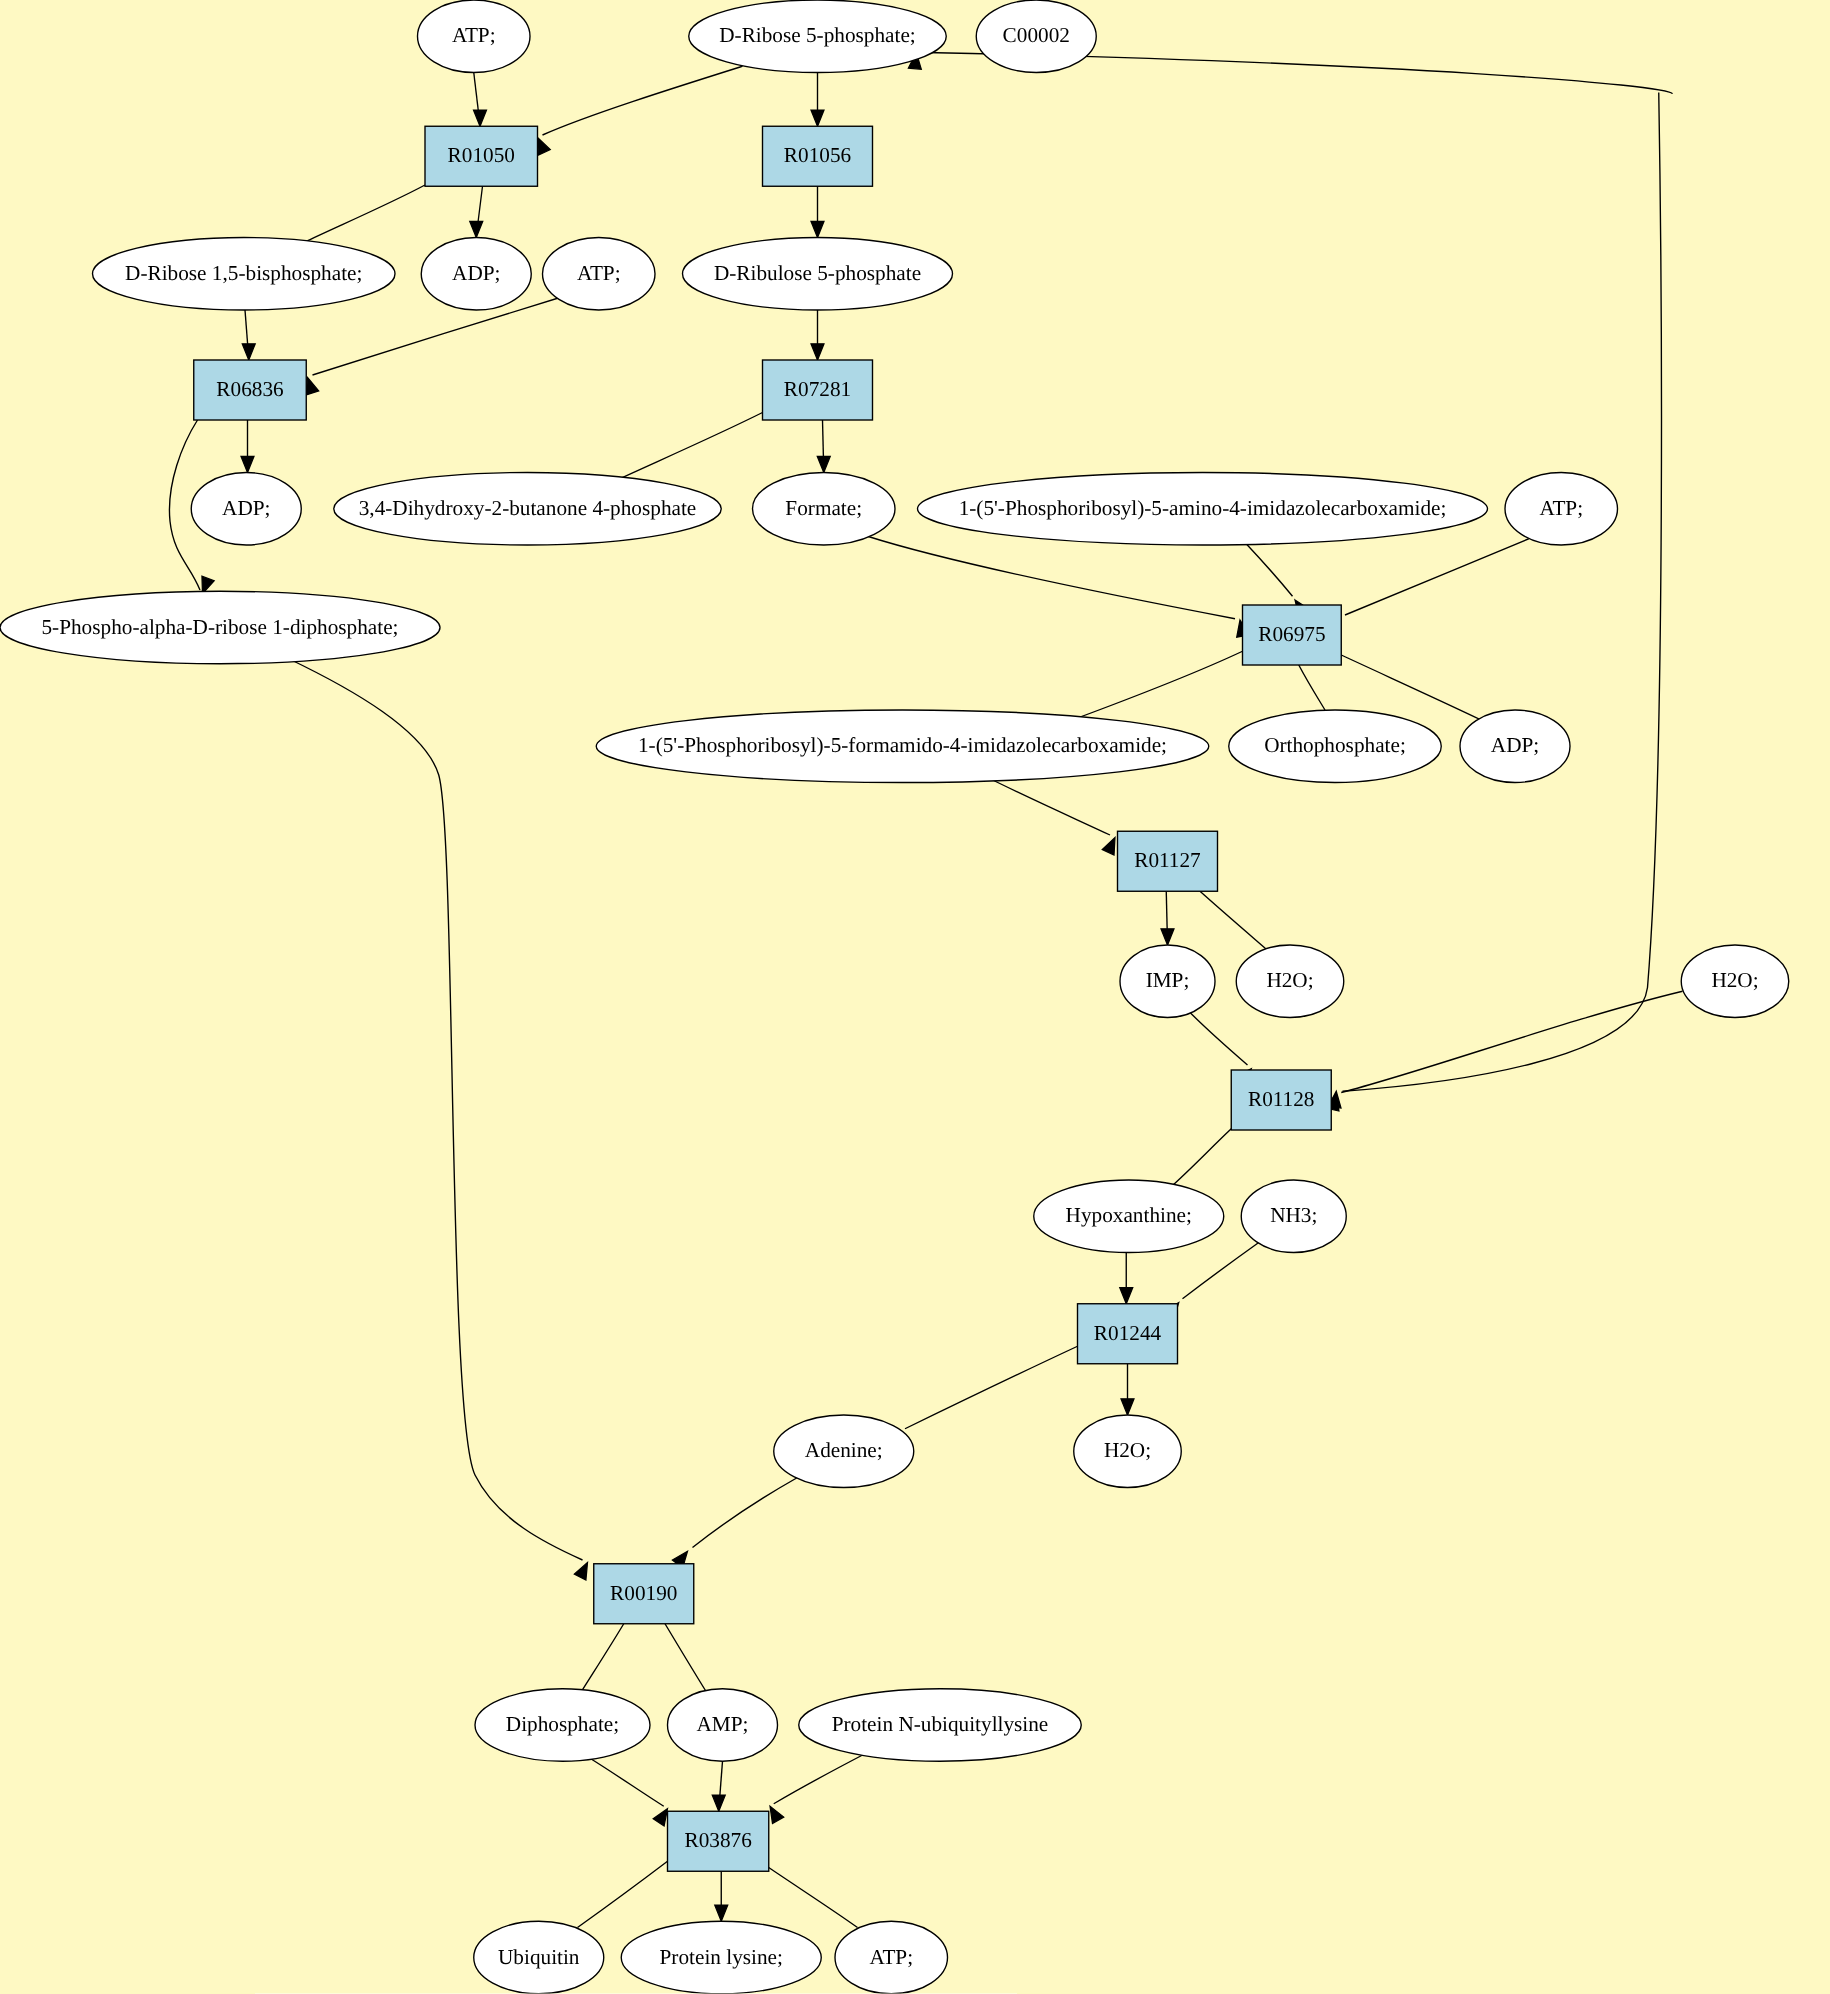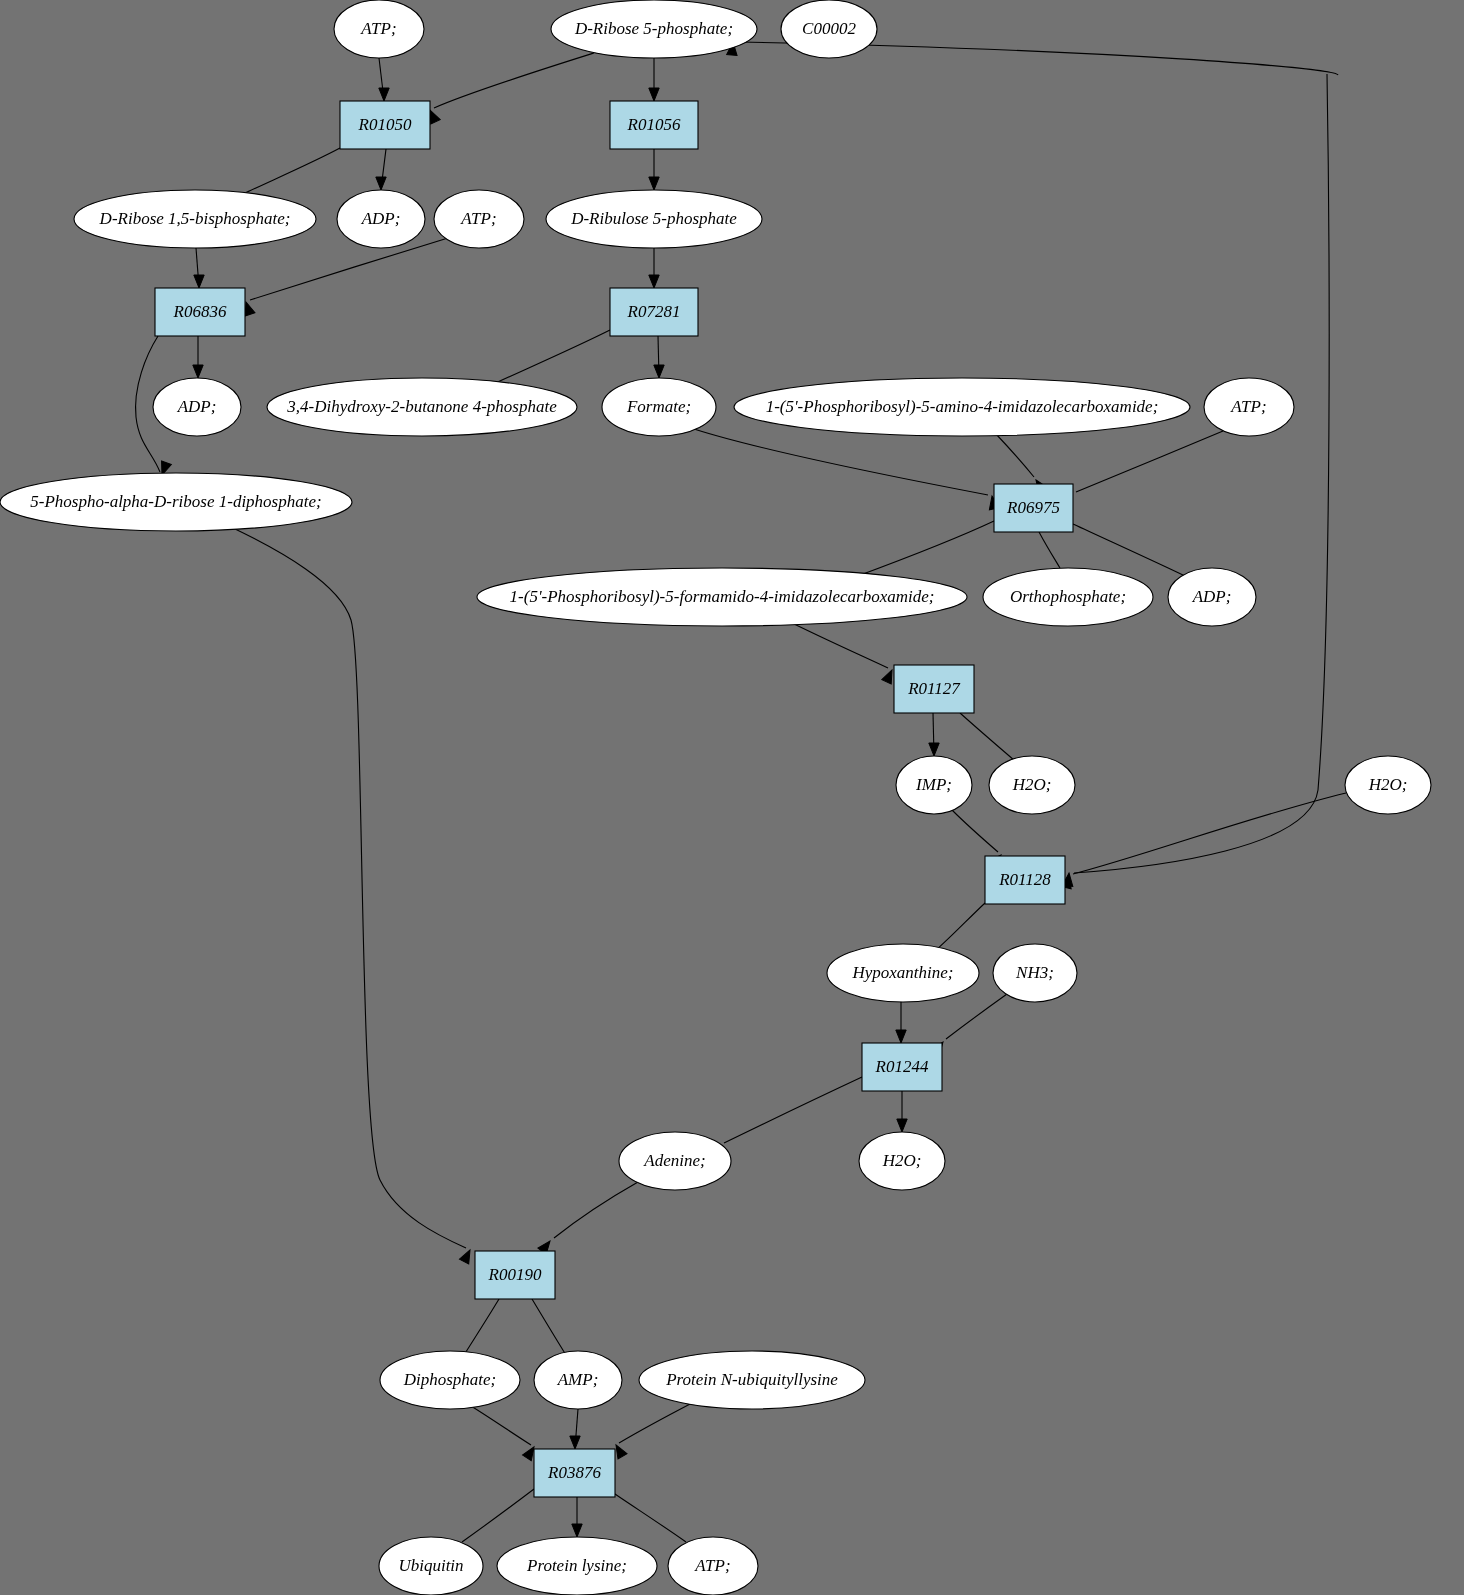--- a/index.html
+++ b/index.html
@@ -1,17 +1,17 @@
 <!DOCTYPE html>
 <html><head>
 <meta charset="utf-8">
 <style>
   html,body{margin:0;padding:0;background:#ffffff;}
   body{font-family:"Liberation Serif", serif;}
-  #canvas{position:relative;width:1464px;height:1595px;background:#737373;overflow:hidden;font-style:italic;}
+  #canvas{position:relative;width:1464px;height:1595px;background:#fef9c3;overflow:hidden;}
   svg{position:absolute;left:0;top:0;width:1464px;height:1595px;}
   .node-ellipse{fill:#ffffff;stroke:#000000;stroke-width:1.1;}
   .node-rect{stroke:#000000;stroke-width:1.1;}
   .edge{fill:none;stroke:#000000;stroke-width:1.1;}
   .arrowhead{fill:#000000;stroke:#000000;stroke-width:1;}
   .node-label{font-family:"Liberation Serif", serif;font-size:17px;fill:#000000;
                text-anchor:middle;dominant-baseline:middle;}
   .rxn-label{font-family:"Liberation Serif", serif;font-size:17px;fill:#000000;
              text-anchor:middle;dominant-baseline:middle;}
 </style>

